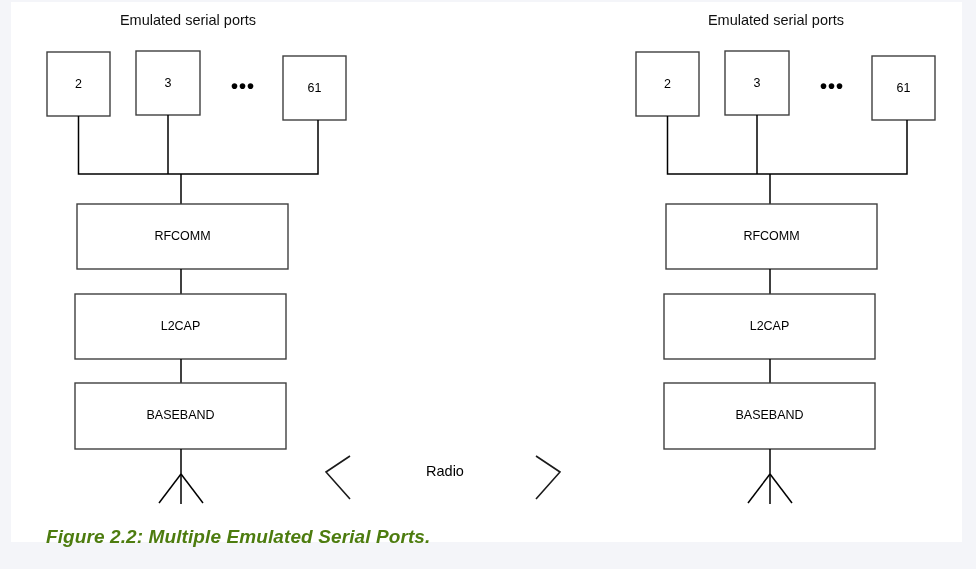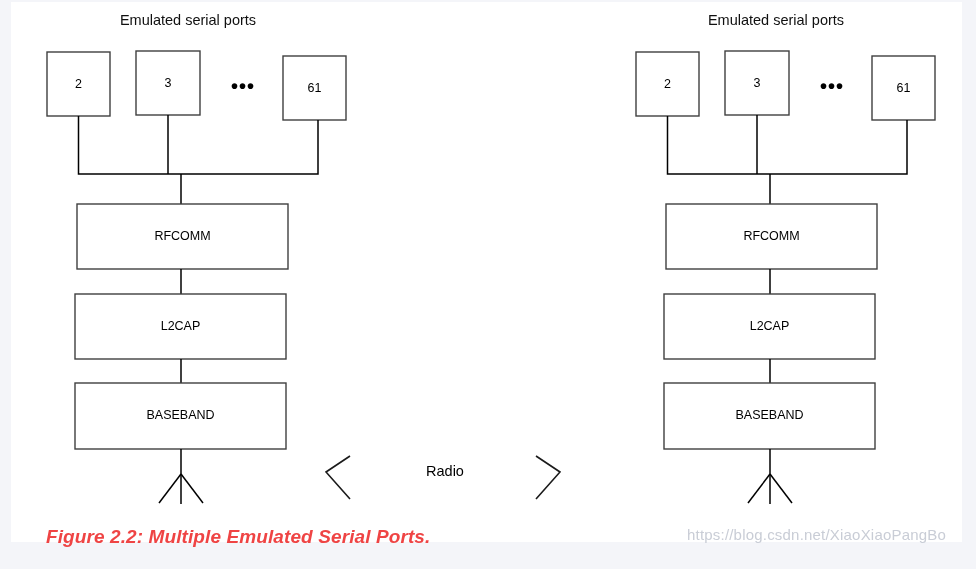--- a/index.html
+++ b/index.html
@@ -75,21 +75,21 @@
     stroke-linecap:butt;
   }
   .caption{
     position:absolute;
     left:35px;
     top:524px;
     font-family:"Liberation Sans","DejaVu Sans",sans-serif;
     font-size:19px;
     font-style:italic;
     font-weight:bold;
-    color:#ef4444;
+    color:#4d7c0f;
     white-space:nowrap;
     letter-spacing:0.1px;
   }
   .wm-url{
     position:absolute;
     left:676px;
     top:524px;
     font-family:"Liberation Sans","DejaVu Sans",sans-serif;
     font-size:15px;
     color:#c9cdd6;
@@ -196,16 +196,15 @@
       <g>
         <line class="wire" x1="759" y1="447" x2="759" y2="502"></line>
         <line class="wire" x1="759" y1="472" x2="737" y2="501"></line>
         <line class="wire" x1="759" y1="472" x2="781" y2="501"></line>
       </g>
     </g>
   </svg>
 
   <div class="caption">Figure 2.2: Multiple Emulated Serial Ports.</div>
 
-  <div class="wm-url">https://blog.csdn.net/XiaoXiaoPangBo</div>
 
 
 </div>
 
 </body></html>

